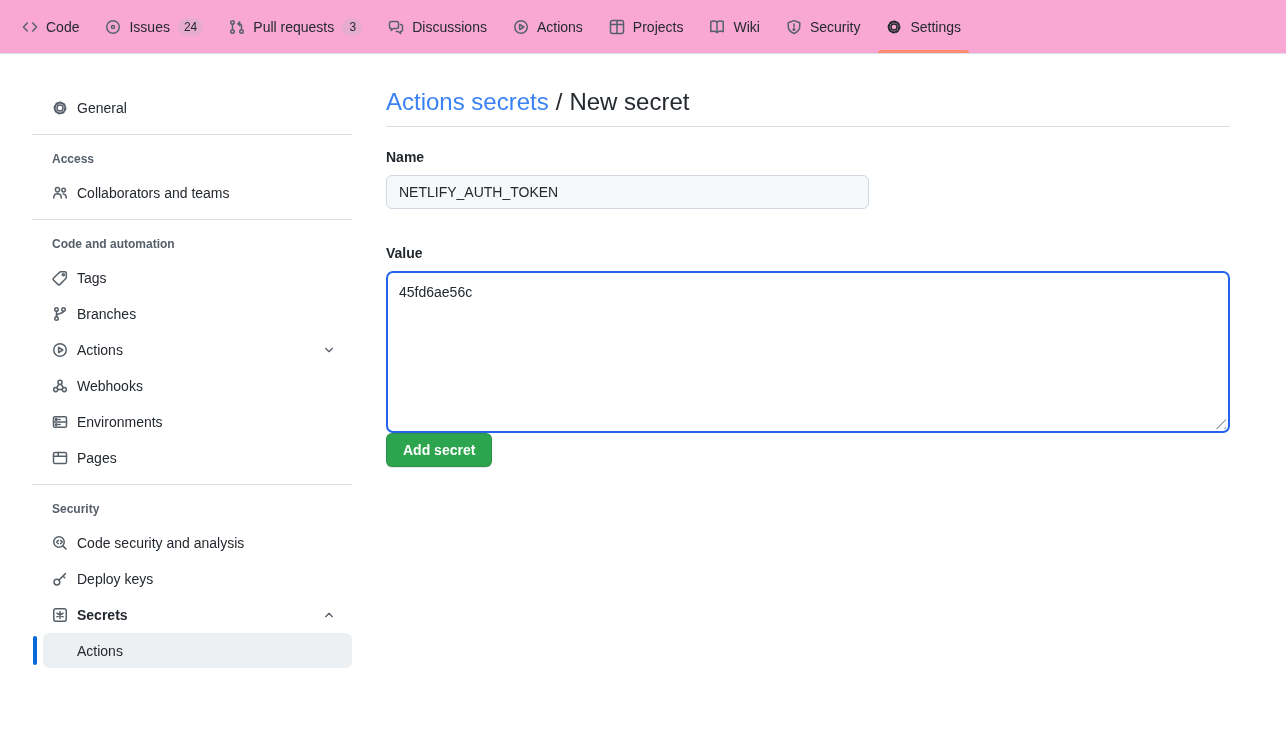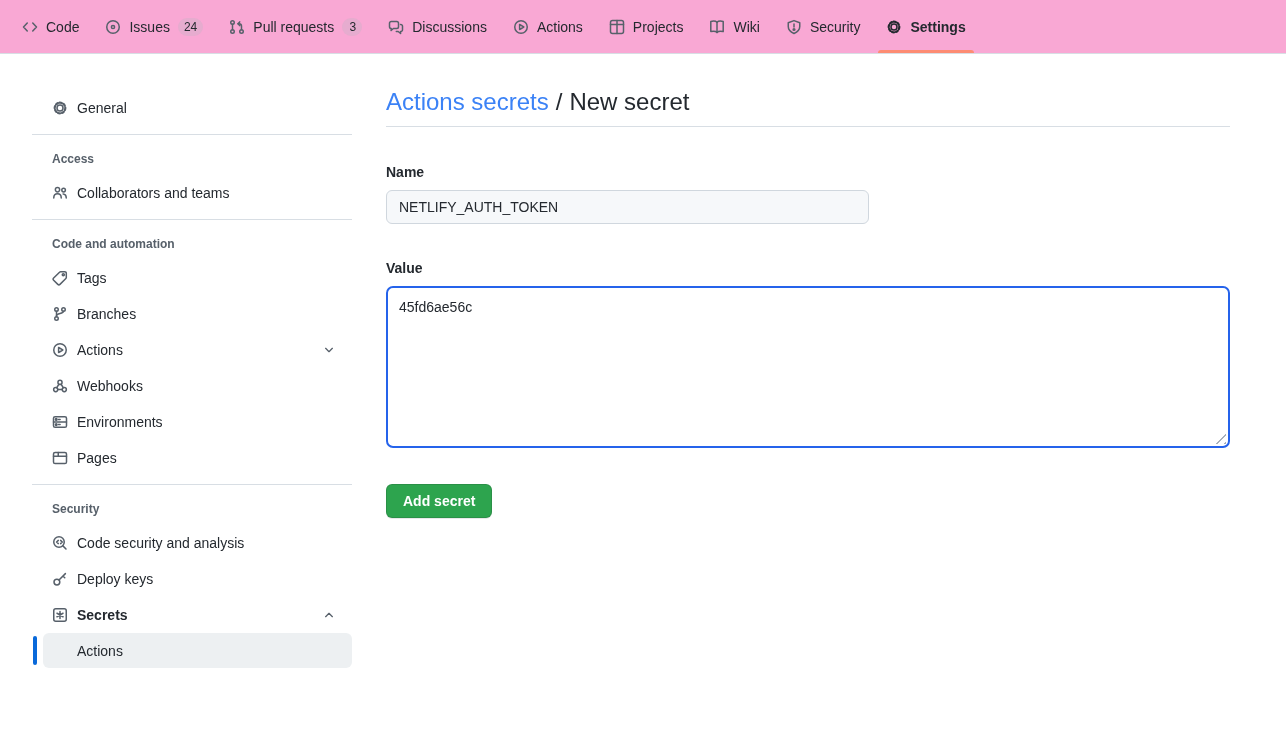--- a/index.html
+++ b/index.html
@@ -13,21 +13,21 @@
   svg.oct.sm{width:12px;height:12px;}
   
   .topnav{
     height:54px;background:#f9a8d4;border-bottom:1px solid #d8dee4;
     display:flex;align-items:stretch;padding:0 12px;box-sizing:border-box;gap:6px;
   }
   .navtab{
     position:relative;display:flex;align-items:center;gap:8px;padding:0 10px;
     font-size:14px;color:#24292f;cursor:pointer;text-decoration:none;
   }
-  .navtab.active .nlabel{font-weight:700;}
+  .navtab.active .nlabel{font-weight:400;}
   .navtab.active svg.oct{stroke:#24292f;}
   .navtab.active::after{
     content:"";position:absolute;left:2px;right:2px;bottom:0;height:3px;
     background:#fd8c73;border-radius:3px 3px 0 0;
   }
   .counter{
     background:rgba(175,184,193,.25);border-radius:2em;min-width:20px;box-sizing:border-box;
     padding:0 6px;font-size:12px;line-height:18px;height:18px;text-align:right;color:#24292f;
   }
   
@@ -53,40 +53,40 @@
     display:flex;align-items:center;height:32px;padding-left:20px;
     font-size:12px;font-weight:700;color:#57606a;
   }
   .side-divider{border-top:1px solid #d8dee4;margin:8px 0;}
   
   .main{margin-left:34px;width:844px;padding-top:33px;}
   .page-head{border-bottom:1px solid #d8dee4;padding-bottom:9px;}
   .page-title{font-size:24px;font-weight:400;line-height:30px;}
   .page-title .crumb-link{color:#3b82f6;text-decoration:none;cursor:pointer;}
   .page-title .sep{color:#24292f;margin:0 7px;}
-  .form-label{font-size:14px;font-weight:700;margin:37px 0 10px;}
+  .form-label{font-size:14px;font-weight:700;margin:22px 0 10px;}
   .form-label.second{margin-top:36px;}
   .name-input{
     width:483px;height:34px;box-sizing:border-box;background:#f6f8fa;
     border:1px solid #d0d7de;border-radius:6px;padding:5px 12px;
     font-size:14px;color:#24292f;font-family:inherit;outline:none;
   }
   .value-wrap{position:relative;width:844px;}
   .value-textarea{
     display:block;width:844px;height:162px;box-sizing:border-box;background:#fff;
     border:2px solid #2563eb;border-radius:7px;padding:9px 11px;resize:none;
     font-size:14px;color:#24292f;font-family:inherit;outline:none;line-height:20px;
   }
   .grip{
     position:absolute;right:4px;bottom:4px;width:11px;height:11px;pointer-events:auto;cursor:nwse-resize;
     background:repeating-linear-gradient(135deg,transparent 0 2.5px,#a8b1bb 2.5px 4px,transparent 4px 5.5px);
     clip-path:polygon(100% 0,100% 100%,0 100%);
   }
   .add-btn{
-    margin-top:36px;display:inline-block;background:#2da44e;color:#fff;
+    display:inline-block;background:#2da44e;color:#fff;
     font-size:14px;font-weight:600;font-family:inherit;line-height:20px;
     padding:6px 16px;border:1px solid rgba(27,31,36,.15);border-radius:6px;
     box-shadow:0 1px 0 rgba(27,31,36,.1);cursor:pointer;
   }
 </style>
 </head>
 <body>
 
 <svg width="0" height="0" style="position:absolute" aria-hidden="true">
   <defs>

